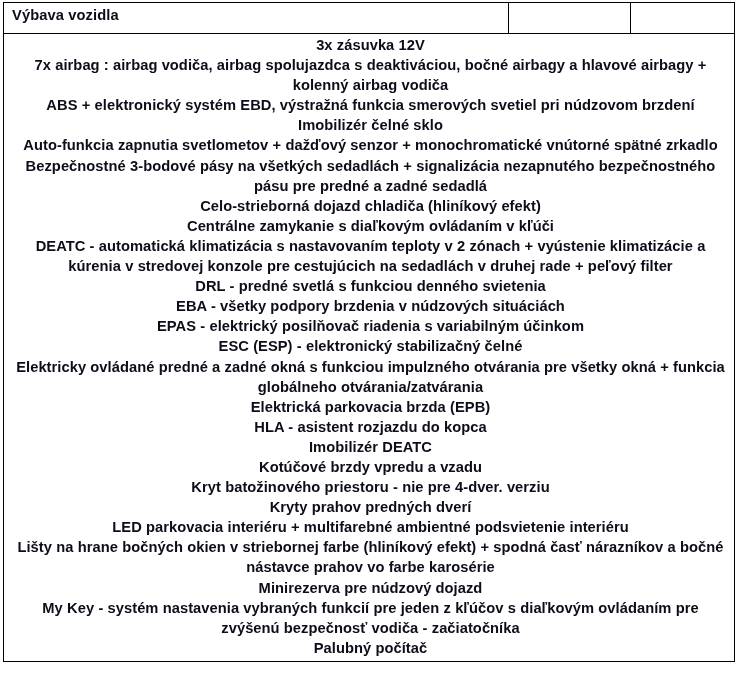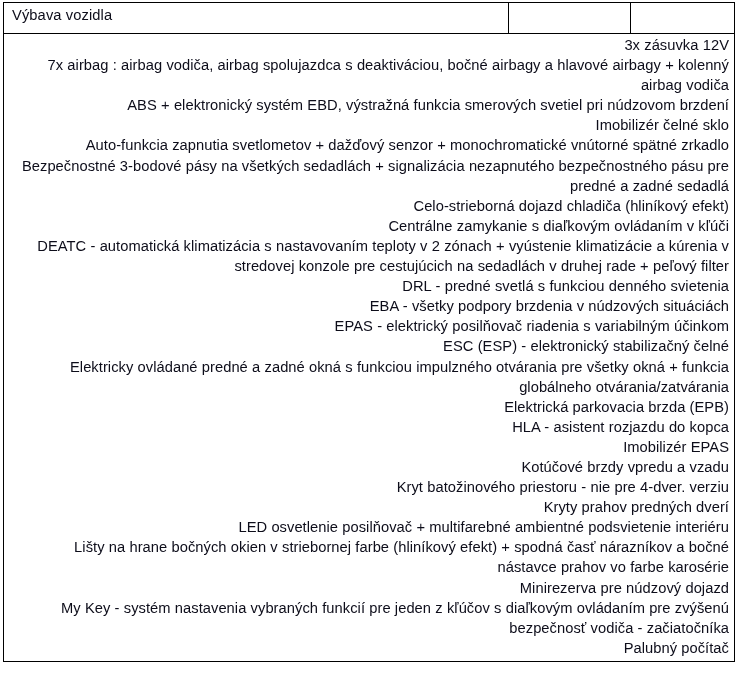--- a/index.html
+++ b/index.html
@@ -24,20 +24,21 @@
 
   
   .equip-table {
     position: absolute;
     left: 3px;
     top: 2px;
     width: 731px;
     border-collapse: collapse;
     table-layout: fixed;
     background: #ffffff;
+    font-weight: bold;
   }
   .equip-table td {
     border: 1.3px solid #000000;
     padding: 0;
     vertical-align: top;
     background: #ffffff;
   }
 
   
   .hdr-main {
@@ -60,21 +61,21 @@
     list-style: none;
     margin: 0;
     padding: 0;
   }
   .feature-list li {
     font-size: 14.7px;
     line-height: 20.1px;
     letter-spacing: 0.05px;
     margin: 0;
     padding: 0;
-    text-align: right;
+    text-align: center;
     word-spacing: 0.1px;
   }
 </style>
 </head>
 <body>
 
 <div id="doc">
 
   <table class="equip-table">
     <colgroup>
@@ -100,25 +101,25 @@
               <li>Celo-strieborná dojazd chladiča (hliníkový efekt)</li>
               <li>Centrálne zamykanie s diaľkovým ovládaním v kľúči</li>
               <li>DEATC - automatická klimatizácia s nastavovaním teploty v 2 zónach + vyústenie klimatizácie a kúrenia v stredovej konzole pre cestujúcich na sedadlách v druhej rade + peľový filter</li>
               <li>DRL - predné svetlá s funkciou denného svietenia</li>
               <li>EBA - všetky podpory brzdenia v núdzových situáciách</li>
               <li>EPAS - elektrický posilňovač riadenia s variabilným účinkom</li>
               <li>ESC (ESP) - elektronický stabilizačný čelné</li>
               <li>Elektricky ovládané predné a zadné okná s funkciou impulzného otvárania pre všetky okná + funkcia globálneho otvárania/zatvárania</li>
               <li>Elektrická parkovacia brzda (EPB)</li>
               <li>HLA - asistent rozjazdu do kopca</li>
-              <li>Imobilizér EPAS</li>
+              <li>Imobilizér DEATC</li>
               <li>Kotúčové brzdy vpredu a vzadu</li>
               <li>Kryt batožinového priestoru - nie pre 4-dver. verziu</li>
               <li>Kryty prahov predných dverí</li>
-              <li>LED osvetlenie posilňovač + multifarebné ambientné podsvietenie interiéru</li>
+              <li>LED parkovacia interiéru + multifarebné ambientné podsvietenie interiéru</li>
               <li>Lišty na hrane bočných okien v striebornej farbe (hliníkový efekt) + spodná časť nárazníkov a bočné nástavce prahov vo farbe karosérie</li>
               <li>Minirezerva pre núdzový dojazd</li>
               <li>My Key - systém nastavenia vybraných funkcií pre jeden z kľúčov s diaľkovým ovládaním pre zvýšenú bezpečnosť vodiča - začiatočníka</li>
               <li>Palubný počítač</li>
             </ul>
         </td>
       </tr>
     </tbody>
   </table>
 

